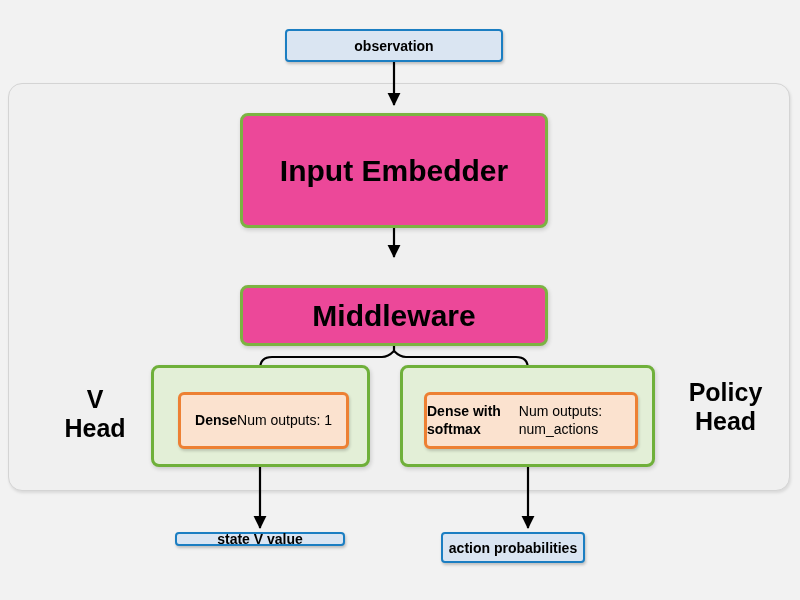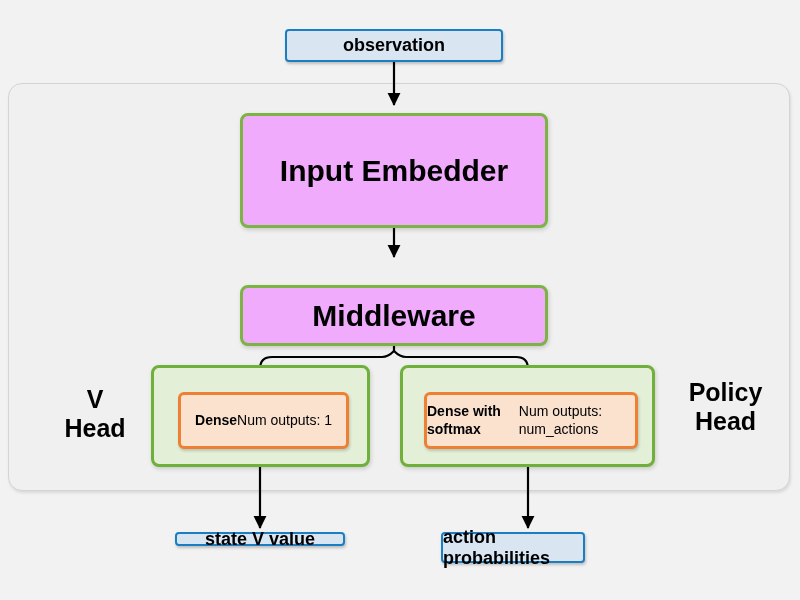--- a/index.html
+++ b/index.html
@@ -32,28 +32,28 @@
 
   
   .io-box {
     background: #dae5f2;
     border: 2px solid #1b7ec2;
     border-radius: 4px;
     display: flex;
     align-items: center;
     justify-content: center;
     font-weight: bold;
-    font-size: 18px;
+    font-size: 14px;
     color: #000;
     box-shadow: 1px 2px 3px rgba(0,0,0,0.22);
   }
 
   
   .green-box {
-    background: #f0abfc;
+    background: #ec4899;
     border: 3px solid #7cb342;
     border-radius: 8px;
     display: flex;
     align-items: center;
     justify-content: center;
     color: #000;
     box-shadow: 1px 2px 4px rgba(0,0,0,0.16);
   }
   .green-box .big-label {
     font-size: 30px;

